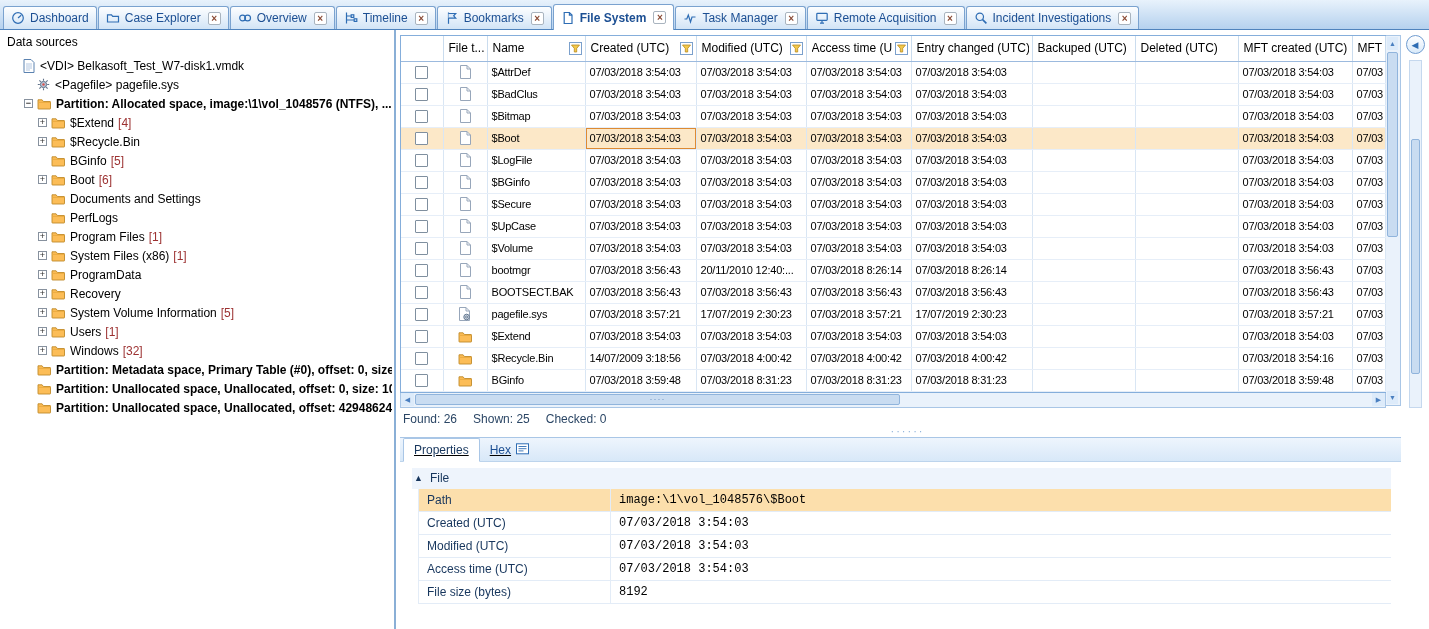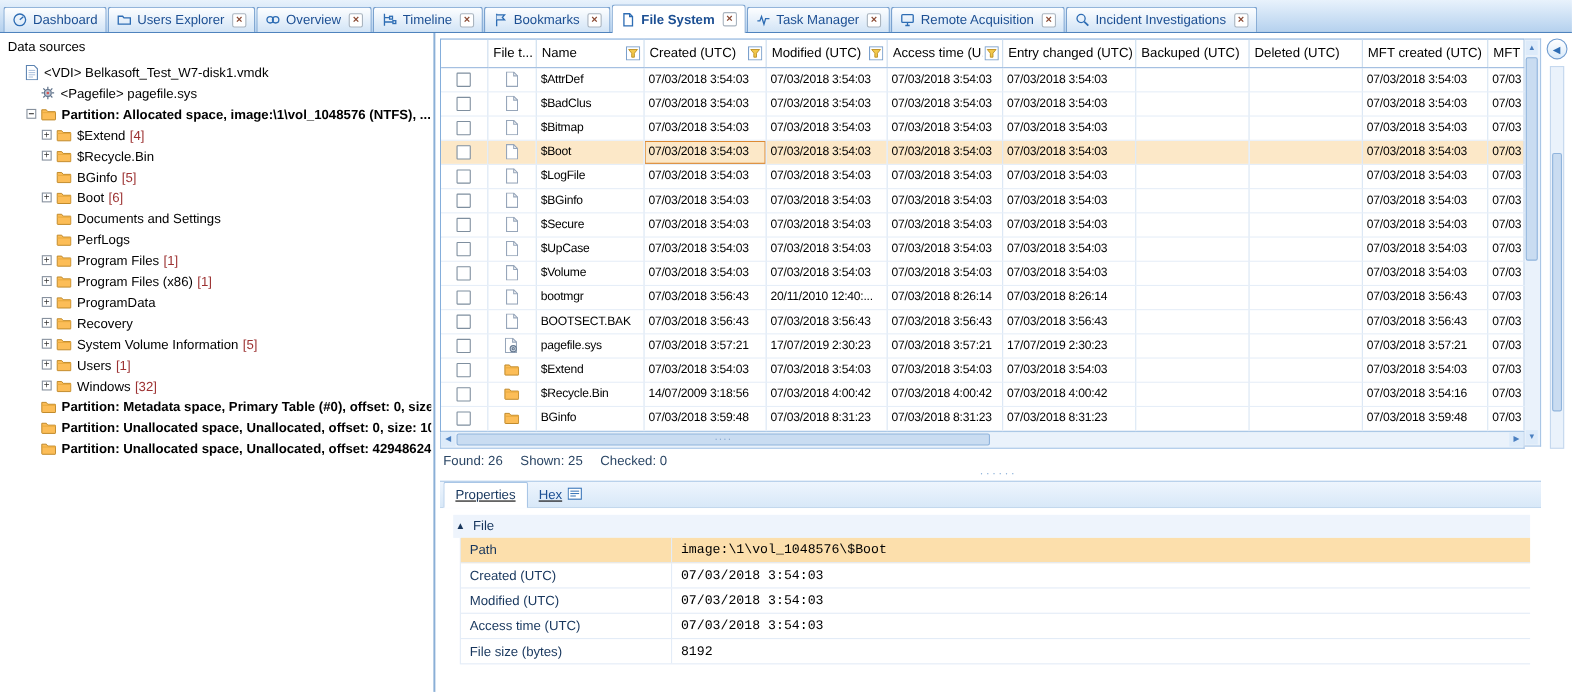--- a/index.html
+++ b/index.html
@@ -134,21 +134,21 @@
           </svg>
         </span>
         <span>Dashboard</span>
       </div>
       <div class="tab">
         <span class="tico">
           <svg width="14" height="14" viewBox="0 0 14 14" fill="none" stroke="#2e6db4" stroke-width="1.2">
             <path d="M1.5 3.8 h4 l1.2 1.5 h5.8 v5.7 h-11 z"></path>
           </svg>
         </span>
-        <span>Users Explorer</span>
+        <span>Case Explorer</span>
         <span class="close">×</span>
       </div>
       <div class="tab">
         <span class="tico">
           <svg width="14" height="14" viewBox="0 0 14 14" fill="none" stroke="#2e6db4" stroke-width="1.2">
             <circle cx="4.6" cy="7" r="2.9"></circle>
             <circle cx="9.6" cy="7" r="2.9"></circle>
           </svg>
         </span>
         <span>Overview</span>
@@ -327,21 +327,21 @@
             <span class="count">[1]</span>
           </div>
           <div class="tree-row" style="padding-left: 32px;">
             <span class="expander">+</span>
             <span class="tree-ico">
               <svg width="14" height="12" viewBox="0 0 14 12">
                 <path d="M1 1.8 h4.1 l1.3 1.7 h6.6 a.5.5 0 0 1 .5.5 v6.5 a.5.5 0 0 1 -.5.5 H1.5 a.5.5 0 0 1 -.5 -.5 Z" fill="#fcbd57" stroke="#c08a2a" stroke-width="0.9"></path>
                 <path d="M1 4.4 H13.5" stroke="#e8a93d" stroke-width="0.9"></path>
               </svg>
             </span>
-            <span>Program Files (x86)</span>
+            <span>System Files (x86)</span>
             <span class="count">[1]</span>
           </div>
           <div class="tree-row" style="padding-left: 32px;">
             <span class="expander">+</span>
             <span class="tree-ico">
               <svg width="14" height="12" viewBox="0 0 14 12">
                 <path d="M1 1.8 h4.1 l1.3 1.7 h6.6 a.5.5 0 0 1 .5.5 v6.5 a.5.5 0 0 1 -.5.5 H1.5 a.5.5 0 0 1 -.5 -.5 Z" fill="#fcbd57" stroke="#c08a2a" stroke-width="0.9"></path>
                 <path d="M1 4.4 H13.5" stroke="#e8a93d" stroke-width="0.9"></path>
               </svg>
             </span>

